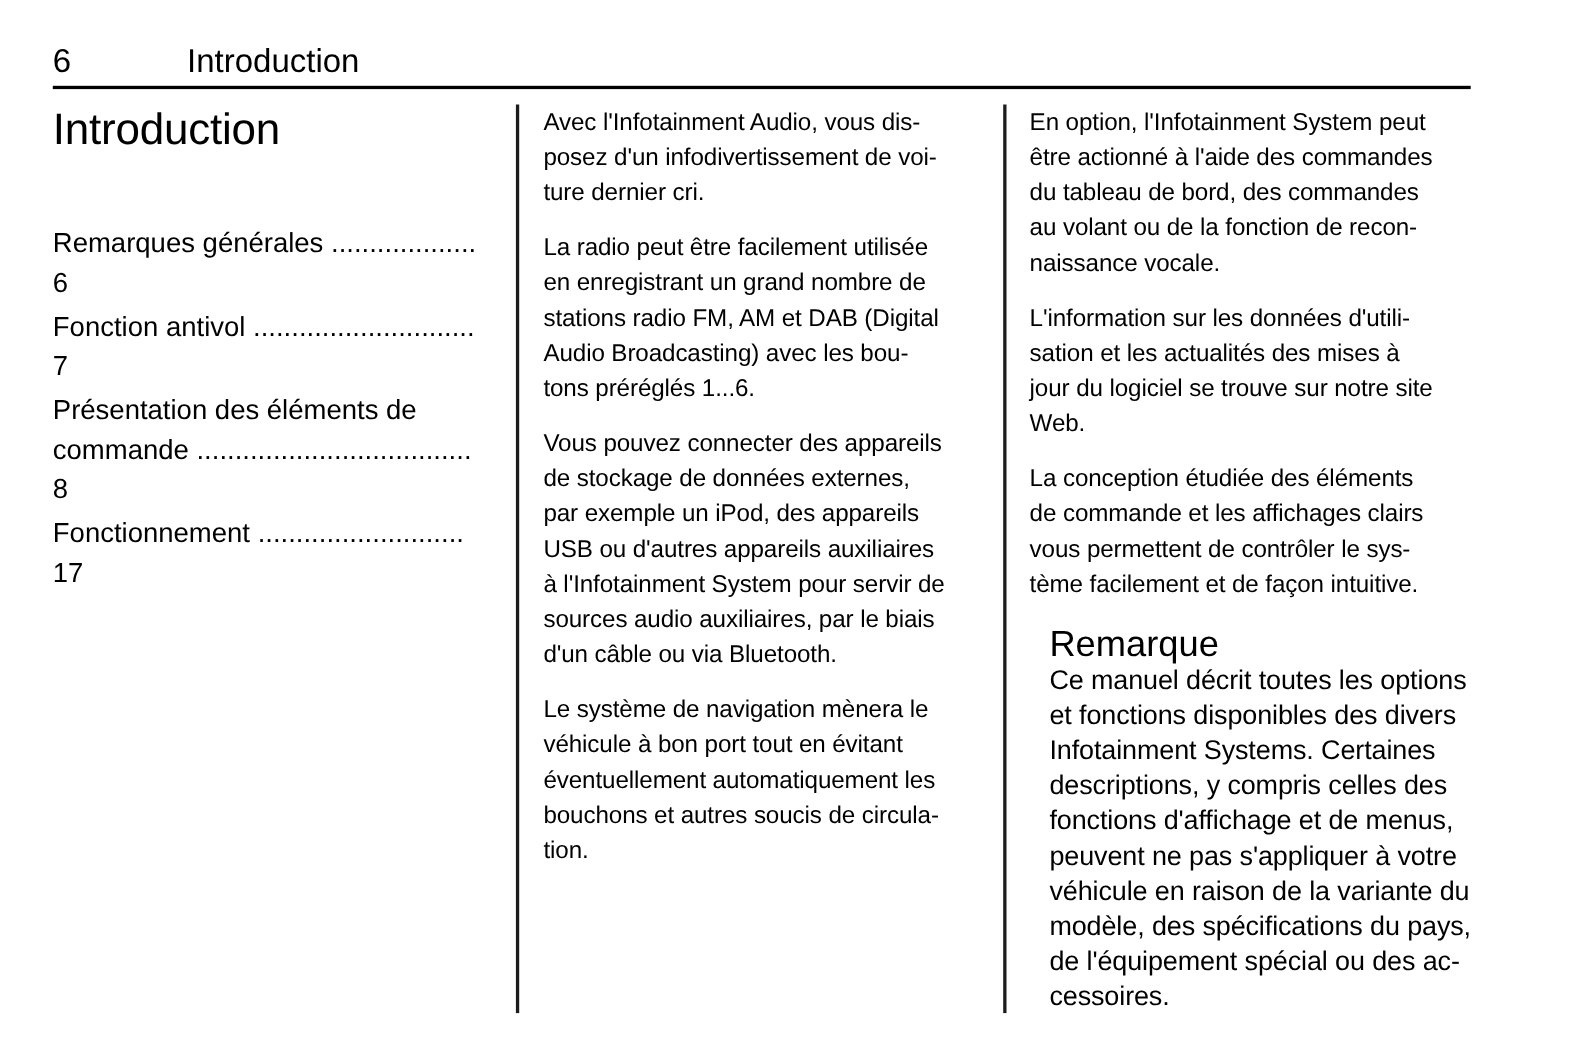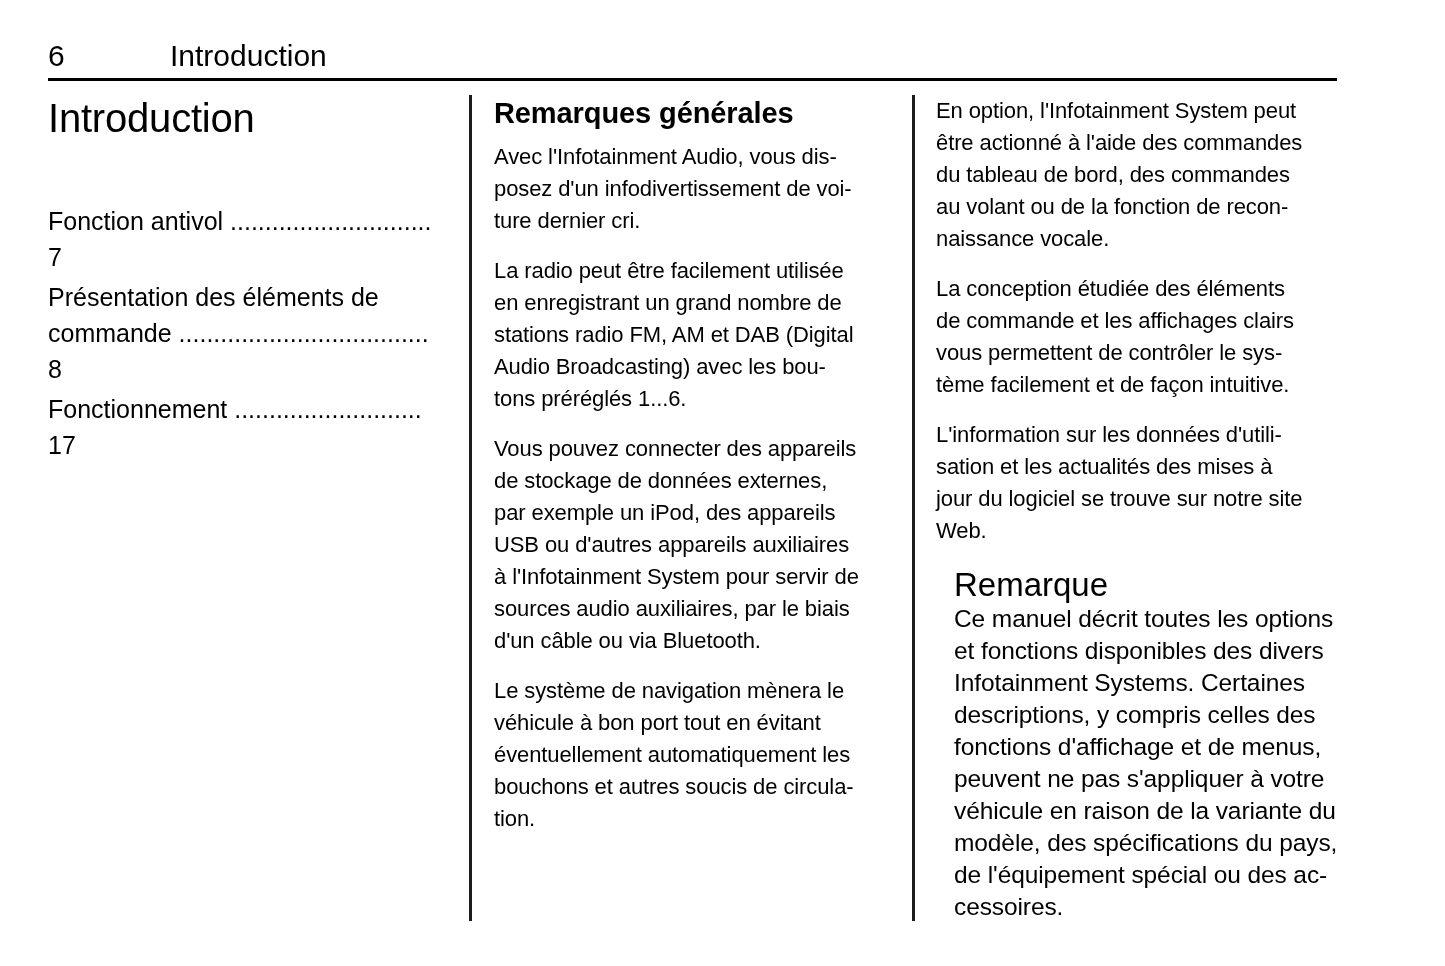--- a/index.html
+++ b/index.html
@@ -154,34 +154,36 @@
   <div class="header-rule"></div>
 
   <div class="col-rule col-rule-1"></div>
   <div class="col-rule col-rule-2"></div>
 
   <div class="col col-left">
     <h1 class="chapter-title">Introduction</h1>
 
     <ul class="toc">
       <li class="toc-entry">
+        <span class="toc-line">Remarques générales ................... 6</span>
+      </li>
+      <li class="toc-entry">
         <span class="toc-line">Fonction antivol ............................. 7</span>
       </li>
       <li class="toc-entry">
         <span class="toc-line">Présentation des éléments de
 commande .................................... 8</span>
       </li>
       <li class="toc-entry">
         <span class="toc-line">Fonctionnement ........................... 17</span>
       </li>
     </ul>
   </div>
 
   <div class="col col-mid">
-    <h2 class="sec-head">Remarques générales</h2>
     <p class="body">Avec l'Infotainment Audio, vous dis-
 posez d'un infodivertissement de voi-
 ture dernier cri.</p>
     <p class="body">La radio peut être facilement utilisée
 en enregistrant un grand nombre de
 stations radio FM, AM et DAB (Digital
 Audio Broadcasting) avec les bou-
 tons préréglés 1...6.</p>
     <p class="body">Vous pouvez connecter des appareils
 de stockage de données externes,
@@ -197,28 +199,28 @@
 tion.</p>
 
   </div>
 
   <div class="col col-right">
     <p class="body">En option, l'Infotainment System peut
 être actionné à l'aide des commandes
 du tableau de bord, des commandes
 au volant ou de la fonction de recon-
 naissance vocale.</p>
+    <p class="body">L'information sur les données d'utili-
+sation et les actualités des mises à
+jour du logiciel se trouve sur notre site
+Web.</p>
     <p class="body">La conception étudiée des éléments
 de commande et les affichages clairs
 vous permettent de contrôler le sys-
 tème facilement et de façon intuitive.</p>
-    <p class="body">L'information sur les données d'utili-
-sation et les actualités des mises à
-jour du logiciel se trouve sur notre site
-Web.</p>
 
     <div class="note">
       <div class="note-label">Remarque</div>
       <p class="note-body">Ce manuel décrit toutes les options
 et fonctions disponibles des divers
 Infotainment Systems. Certaines
 descriptions, y compris celles des
 fonctions d'affichage et de menus,
 peuvent ne pas s'appliquer à votre
 véhicule en raison de la variante du

